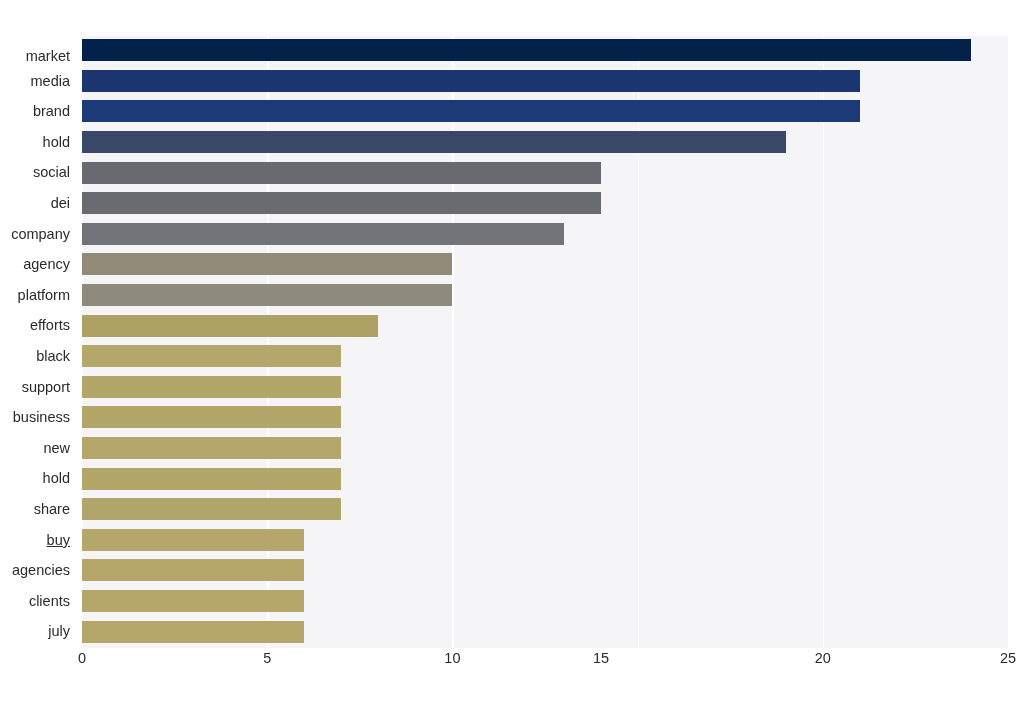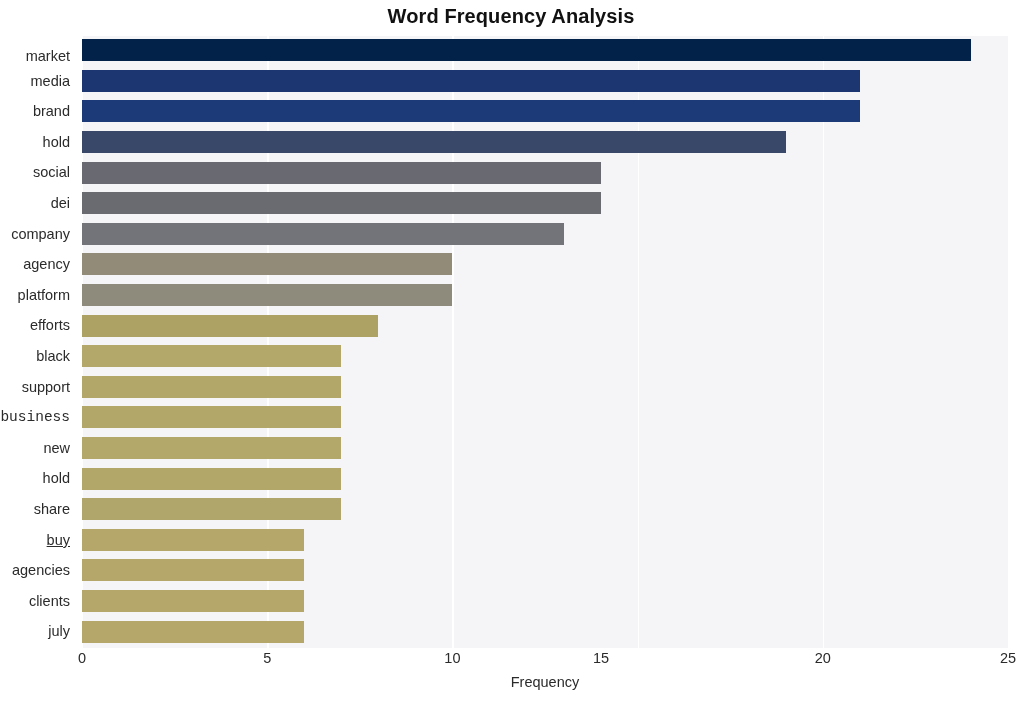--- a/index.html
+++ b/index.html
@@ -89,21 +89,20 @@
     text-align:center;
     font-size:14.5px;
     color:#2b2b2b;
   }
 </style>
 </head>
 <body>
 
 <div id="chart-root">
 
-  <div id="chart-title">Word Frequency Analysis</div>
 
   <div id="plot-area">
     <div id="grid-layer">
         <div class="gridline" style="left: 0px;"></div>
         <div class="gridline" style="left: 185.2px;"></div>
         <div class="gridline" style="left: 370.4px;"></div>
         <div class="gridline" style="left: 555.6px;"></div>
         <div class="gridline" style="left: 740.8px;"></div>
         <div class="gridline" style="left: 926px;"></div>
       </div>
@@ -177,34 +176,33 @@
       <div class="ylabel" style="top: 61.2px; padding-right: 6px;">brand</div>
       <div class="ylabel" style="top: 91.8px; padding-right: 6px;">hold</div>
       <div class="ylabel" style="top: 122.4px; padding-right: 6px;">social</div>
       <div class="ylabel" style="top: 153px; padding-right: 6px;">dei</div>
       <div class="ylabel" style="top: 183.6px; padding-right: 6px;">company</div>
       <div class="ylabel" style="top: 214.2px; padding-right: 6px;">agency</div>
       <div class="ylabel" style="top: 244.8px; padding-right: 6px;">platform</div>
       <div class="ylabel" style="top: 275.4px; padding-right: 6px;">efforts</div>
       <div class="ylabel" style="top: 306px; padding-right: 6px;">black</div>
       <div class="ylabel" style="top: 336.6px; padding-right: 6px;">support</div>
-      <div class="ylabel" style="top: 367.2px; padding-right: 6px; font-family: Liberation Mono, monospace;">business</div>
+      <div class="ylabel" style="top: 367.2px; padding-right: 6px;">business</div>
       <div class="ylabel" style="top: 397.8px; padding-right: 6px;">new</div>
       <div class="ylabel" style="top: 428.4px; padding-right: 6px;">hold</div>
       <div class="ylabel" style="top: 459px; padding-right: 6px;">share</div>
       <div class="ylabel" style="top: 489.6px; padding-right: 6px; text-decoration: underline;">buy</div>
       <div class="ylabel" style="top: 520.2px; padding-right: 6px;">agencies</div>
       <div class="ylabel" style="top: 550.8px; padding-right: 6px;">clients</div>
       <div class="ylabel" style="top: 581.4px; padding-right: 6px;">july</div>
     </div>
 
   <div id="xticks-layer">
       <div class="xtick" style="left: 82px;">0</div>
       <div class="xtick" style="left: 267.2px;">5</div>
       <div class="xtick" style="left: 452.4px;">10</div>
       <div class="xtick" style="left: 601px;">15</div>
       <div class="xtick" style="left: 822.8px;">20</div>
       <div class="xtick" style="left: 1008px;">25</div>
     </div>
 
-  <div id="xaxis-label">Frequency</div>
 
 </div>
 
 </body></html>

